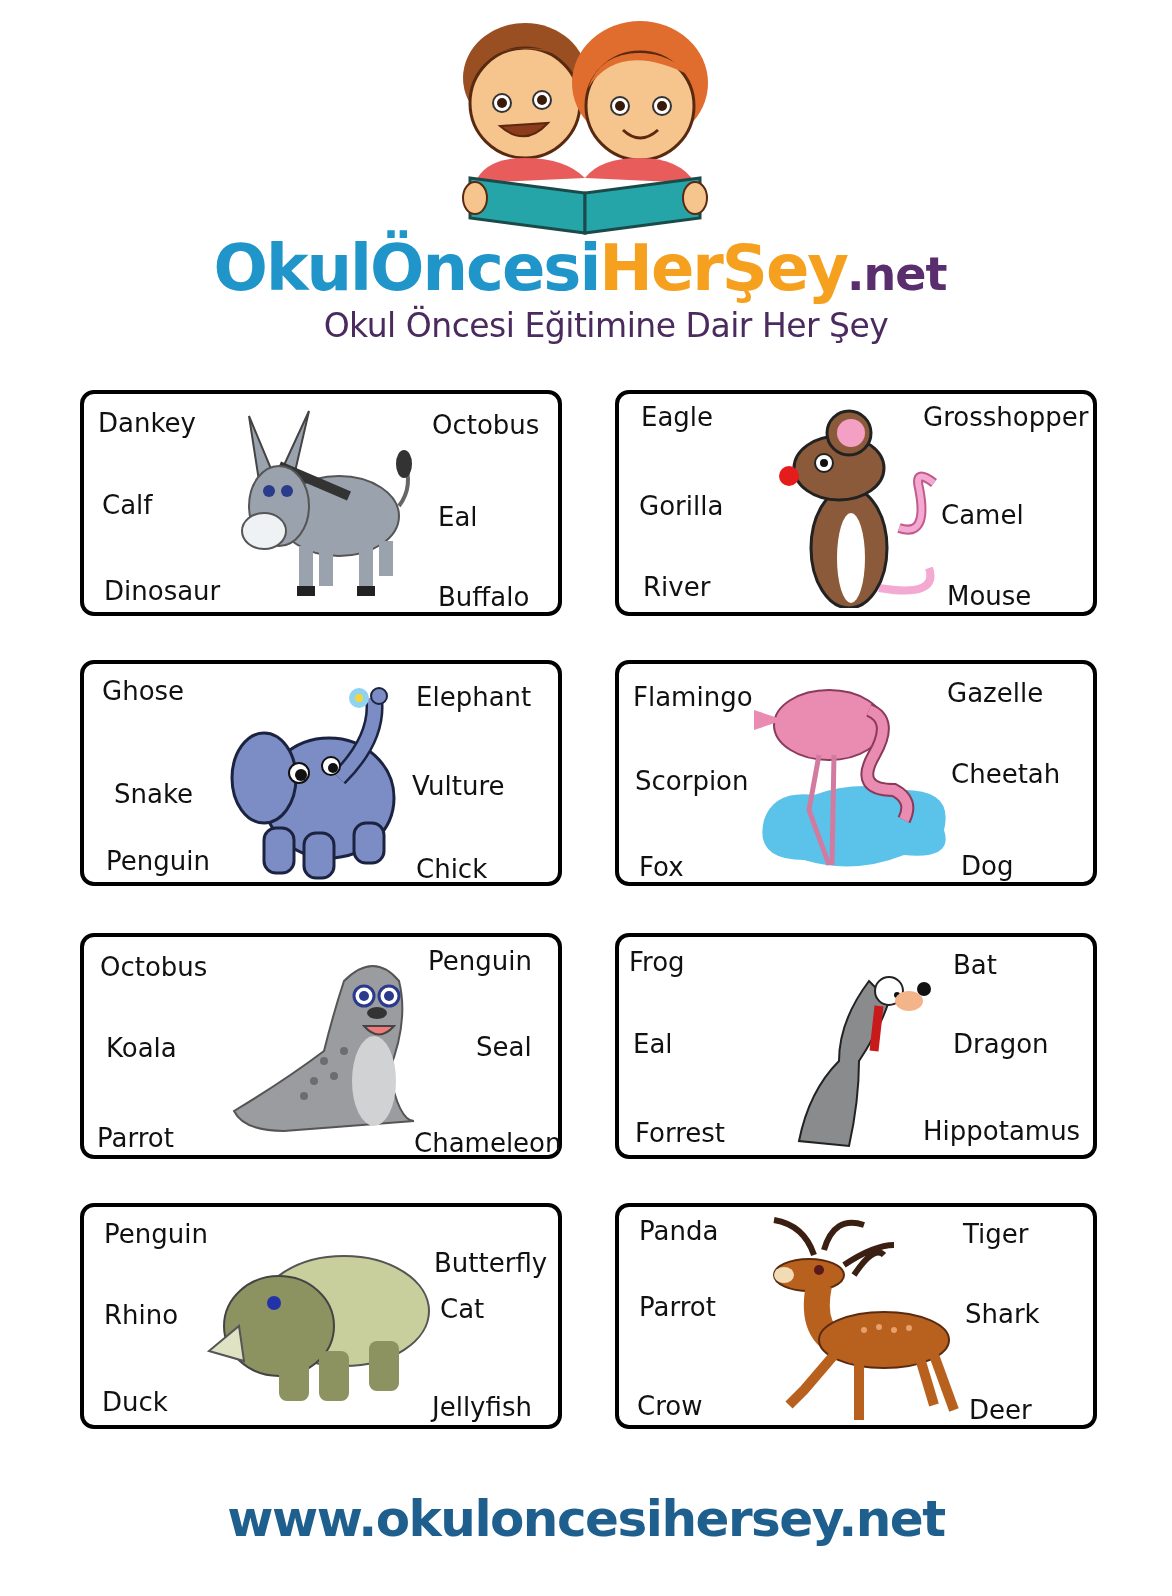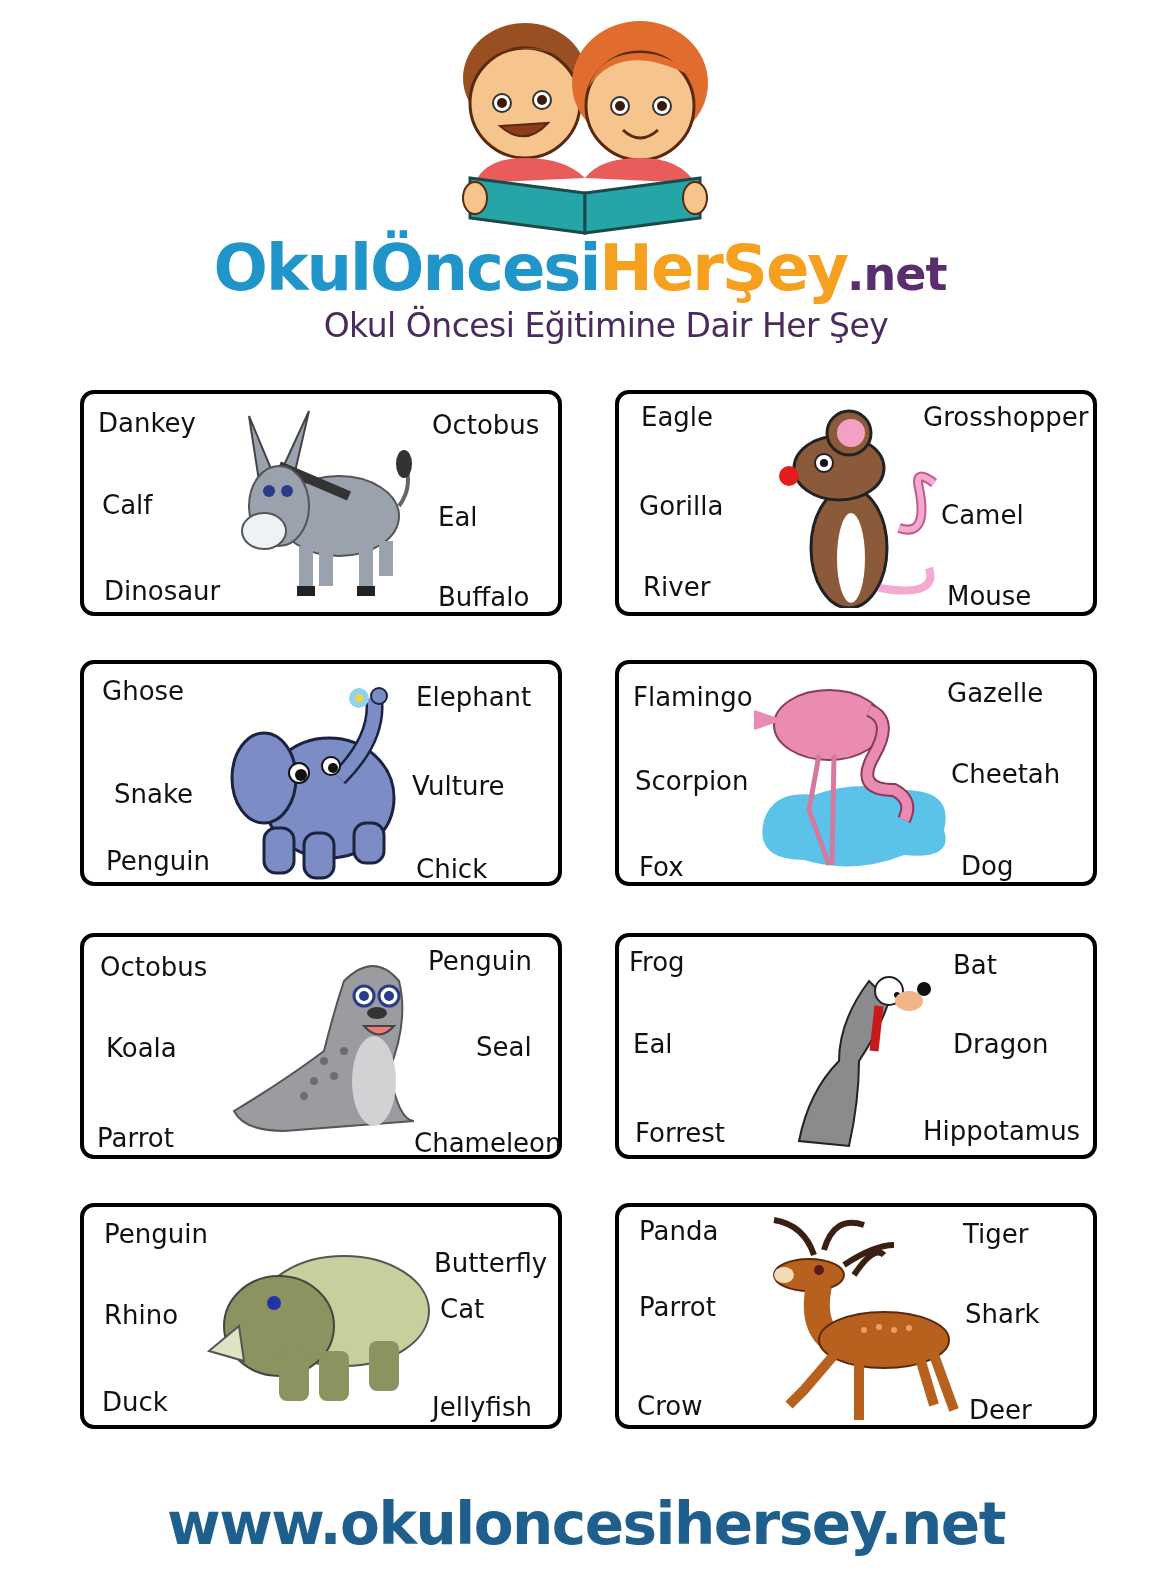--- a/index.html
+++ b/index.html
@@ -10,21 +10,21 @@
            font-family: "DejaVu Sans", sans-serif; font-weight: bold; font-size: 64px; letter-spacing: -2px; line-height: 80px; }
   .brand .b1 { color: #1f95c9; }
   .brand .b2 { color: #f5a11f; }
   .brand .b3 { color: #5a2d6e; font-size: 46px; letter-spacing: -1px; }
   .tagline { position: absolute; left: 0; width: 1172px; top: 306px; text-align: center;
              font-family: "DejaVu Sans", sans-serif; font-size: 33px; color: #4b2a5e; letter-spacing: -0.5px; padding-left: 20px; }
   .card { position: absolute; width: 482px; height: 226px; border: 4px solid #000; border-radius: 14px; background: #fff; box-sizing: border-box; }
   .word { position: absolute; font-family: "DejaVu Sans", sans-serif; font-size: 26px; color: #111; white-space: nowrap; }
   .art { position: absolute; }
   .footer { position: absolute; left: 0; width: 1172px; top: 1490px; text-align: center;
-            font-family: "DejaVu Sans", sans-serif; font-weight: bold; font-size: 58px; color: #1e5f8e; letter-spacing: -1.5px; }
+            font-family: "DejaVu Sans", sans-serif; font-weight: bold; font-size: 50px; color: #1e5f8e; letter-spacing: -1.5px; }
 </style>
 </head>
 <body>
 
 <svg class="logo-art" viewBox="0 0 290 230">
 
   <ellipse cx="85" cy="70" rx="62" ry="55" fill="#9a4f22"></ellipse>
   <ellipse cx="85" cy="95" rx="55" ry="55" fill="#f6c48d" stroke="#5a2a10" stroke-width="3"></ellipse>
   <path d="M30 70 Q60 20 140 55 Q120 40 85 40 Q45 40 30 70Z" fill="#9a4f22"></path>
   <circle cx="62" cy="95" r="9" fill="#fff" stroke="#333" stroke-width="2"></circle>

